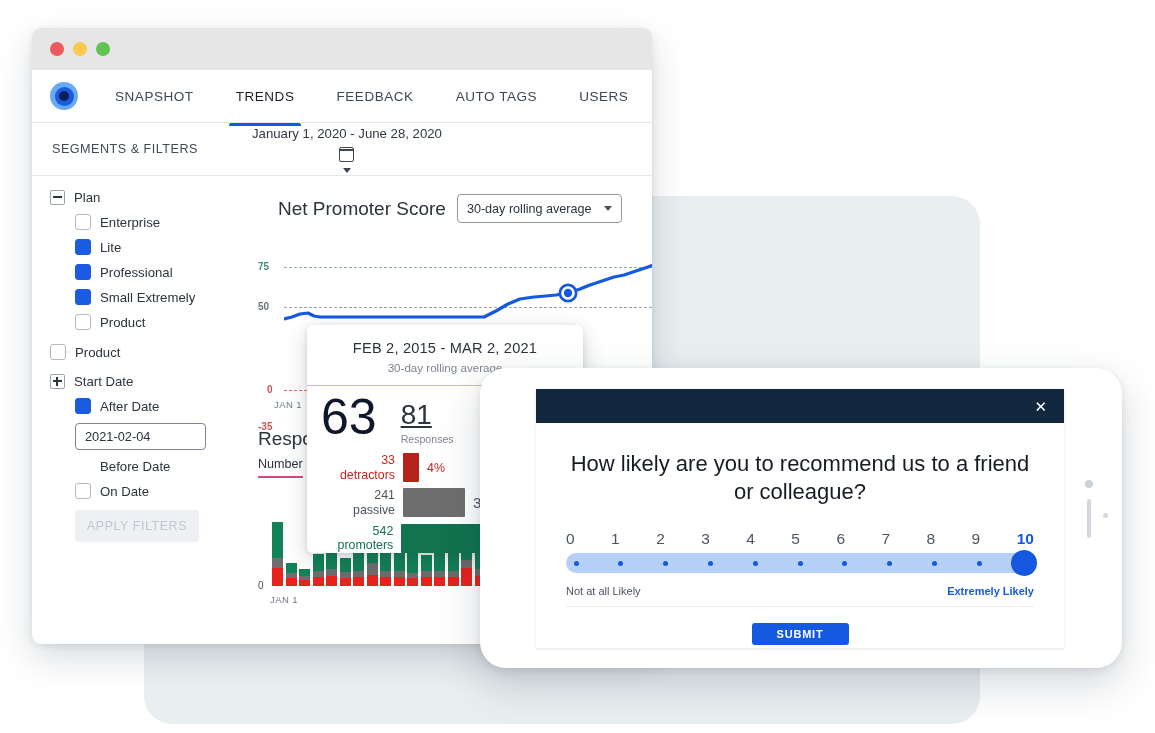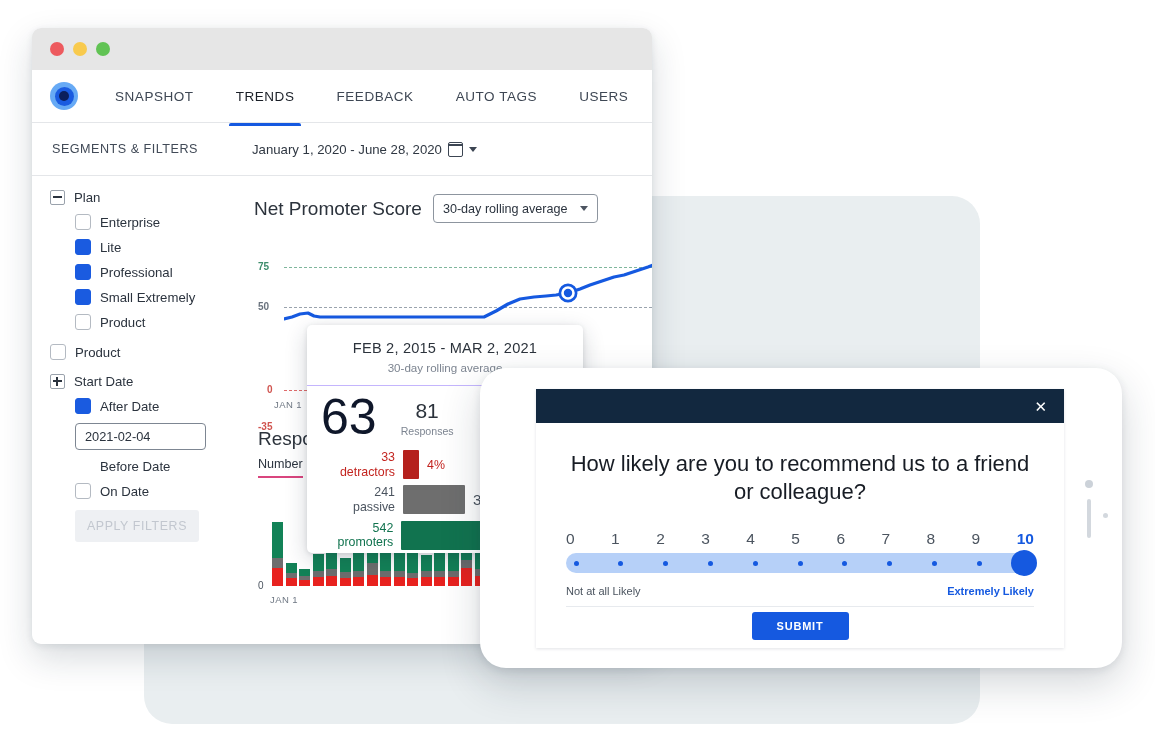--- a/index.html
+++ b/index.html
@@ -36,21 +36,21 @@
   .logo i b{width:10px;height:10px;border-radius:50%;background:#0b1f5c;display:block;}
   .navtabs{display:flex;align-items:center;height:100%;}
   .navtab{font-size:13.5px;letter-spacing:.55px;color:#3e4754;padding:4px 21px;
           height:100%;display:flex;align-items:center;position:relative;}
   .navtab.active{color:#1a1f27;}
   .navtab.active:after{content:"";position:absolute;left:14px;right:14px;bottom:0;
           height:3px;background:#1559e0;border-radius:2px 2px 0 0;}
 
   .subbar{height:52px;display:flex;align-items:center;border-bottom:1px solid #e4e6e9;background:#fff;}
   .segtitle{font-size:12.6px;letter-spacing:.5px;color:#414a57;padding-left:20px;width:200px;}
-  .daterange{font-size:13.2px;color:#2f3742;display:flex;align-items:center;gap:6px;}
+  .daterange{font-size:13.2px;color:#2f3742;display:flex;align-items:center;gap:6px;flex-direction:column;}
   .cal{width:13px;height:13px;border:1.6px solid #3c4552;border-radius:2px;position:relative;display:inline-block;}
   .cal:before{content:"";position:absolute;left:-1px;right:-1px;top:1px;height:2.5px;background:#3c4552;}
   .caret{width:0;height:0;border-left:4.5px solid transparent;border-right:4.5px solid transparent;
          border-top:5.5px solid #3c4552;}
 
   .body-row{display:flex;height:calc(616px - 42px - 52px - 52px);}
 
   
   .sidebar{width:214px;padding:14px 0 0 18px;box-sizing:border-box;}
   .frow{display:flex;align-items:center;gap:9px;margin-bottom:9px;font-size:13.2px;color:#2b333e;}
@@ -65,21 +65,21 @@
              background:#fff;font-size:12.8px;color:#2b333e;display:flex;align-items:center;
              padding-left:9px;box-sizing:border-box;margin-bottom:9px;}
   .lbl-before{margin-left:50px;font-size:13.2px;color:#2b333e;margin-bottom:9px;}
   .applybtn{margin-left:25px;margin-top:11px;width:124px;height:32px;background:#eef0f3;
             border-radius:3px;display:flex;align-items:center;justify-content:center;
             font-size:12.4px;letter-spacing:.6px;color:#c2c7cf;}
 
   
   .panel{flex:1;padding:18px 0 0 8px;position:relative;overflow:hidden;}
   .panel-head{display:flex;align-items:center;gap:11px;margin-bottom:26px;}
-  .panel-title{font-size:19px;color:#2c333c;}
+  .panel-title{font-size:19px;color:#2c333c;margin-left:24px;}
   .select{height:27px;border:1px solid #8d959f;border-radius:4px;background:#fff;
           display:flex;align-items:center;gap:12px;padding:0 9px;font-size:12.6px;color:#2b333e;}
   .select .cv{width:0;height:0;border-left:4.5px solid transparent;border-right:4.5px solid transparent;
               border-top:5.5px solid #4d5561;}
 
   .linewrap{position:relative;height:165px;margin-left:4px;}
   .axlbl{position:absolute;font-size:10px;font-weight:bold;}
   .gline{position:absolute;left:26px;right:0;border-top:1.6px dashed #9aa3ad;height:0;}
   .gline.g75{border-top-color:#7fb69c;} .gline.g0{border-top-color:#e06b6b;}
   .xlab{position:absolute;font-size:9.5px;color:#6f7884;letter-spacing:.4px;}
@@ -102,21 +102,21 @@
     border-radius:5px;box-shadow:0 7px 22px rgba(30,42,58,.20),0 1px 5px rgba(30,42,58,.12);
     overflow:hidden;
   }
   .tt-head{padding:15px 0 11px;text-align:center;border-bottom:1px solid #c4b5fd;}
   .tt-range{font-size:14.6px;color:#2c333c;letter-spacing:.2px;}
   .tt-sub{font-size:11.6px;color:#7d8591;margin-top:5px;}
   .tt-body{padding:6px 0 0 14px;}
   .tt-top{display:flex;align-items:flex-start;gap:24px;}
   .tt-score{font-size:50px;line-height:1;color:#0f172a;font-weight:300;}
   .tt-stat{padding-top:7px;}
-  .tt-stat b{display:block;font-size:21px;font-weight:400;color:#2c333c;text-align:center;}
+  .tt-stat b{display:block;font-size:28px;font-weight:400;color:#2c333c;text-align:left;text-decoration:underline;}
   .tt-stat span{display:block;font-size:10.6px;color:#7d8591;margin-top:2px;}
   .tt-rows{margin-top:8px;}
   .tt-row{display:flex;align-items:center;gap:8px;margin-bottom:6px;}
   .tt-lab{width:74px;text-align:right;font-size:12.4px;line-height:1.18;}
   .tt-lab b{display:block;font-weight:400;}
   .tt-lab.det{color:#c3241f;} .tt-lab.pas{color:#4b545f;} .tt-lab.pro{color:#11734f;}
   .tt-bar{height:29px;border-radius:1px;}
   .tt-bar.det{background:#b5211d;} .tt-bar.pas{background:#6e6e6e;} .tt-bar.pro{background:#11734f;}
   .tt-pct{font-size:12.4px;}
   .tt-pct.det{color:#c3241f;} .tt-pct.pas{color:#4b545f;font-size:15px;}
@@ -137,21 +137,21 @@
   .q{font-size:22px;line-height:1.28;color:#171c24;text-align:center;margin:27px 30px 0;}
   .scalewrap{margin:24px 30px 0;position:relative;}
   .nums{display:flex;justify-content:space-between;font-size:15.5px;color:#4b545f;margin-bottom:5px;}
   .nums span:last-child{color:#1559e0;font-weight:bold;}
   .track{height:20px;border-radius:10px;background:#b6d0f8;position:relative;}
   .track .pip{position:absolute;top:7.5px;width:5px;height:5px;border-radius:50%;background:#1559e0;}
   .track .knob{position:absolute;top:-3px;width:26px;height:26px;border-radius:50%;background:#1559e0;}
   .ends{display:flex;justify-content:space-between;margin-top:12px;font-size:11px;}
   .ends .l{color:#4b545f;} .ends .r{color:#1559e0;font-weight:bold;}
   .divider{margin:9px 30px 0;border-top:1px solid #e7eaee;}
-  .submit{margin:5px auto 0;width:97px;height:28px;background:#1559e0;border-radius:3px;
+  .submit{margin:16px auto 0;width:97px;height:22px;background:#1559e0;border-radius:3px;
           display:flex;align-items:center;justify-content:center;color:#fff;font-size:11px;
           font-weight:bold;letter-spacing:.8px;}
 </style>
 </head>
 <body>
 
 <div class="stage">
 
   <div class="bg-device"></div>
 

